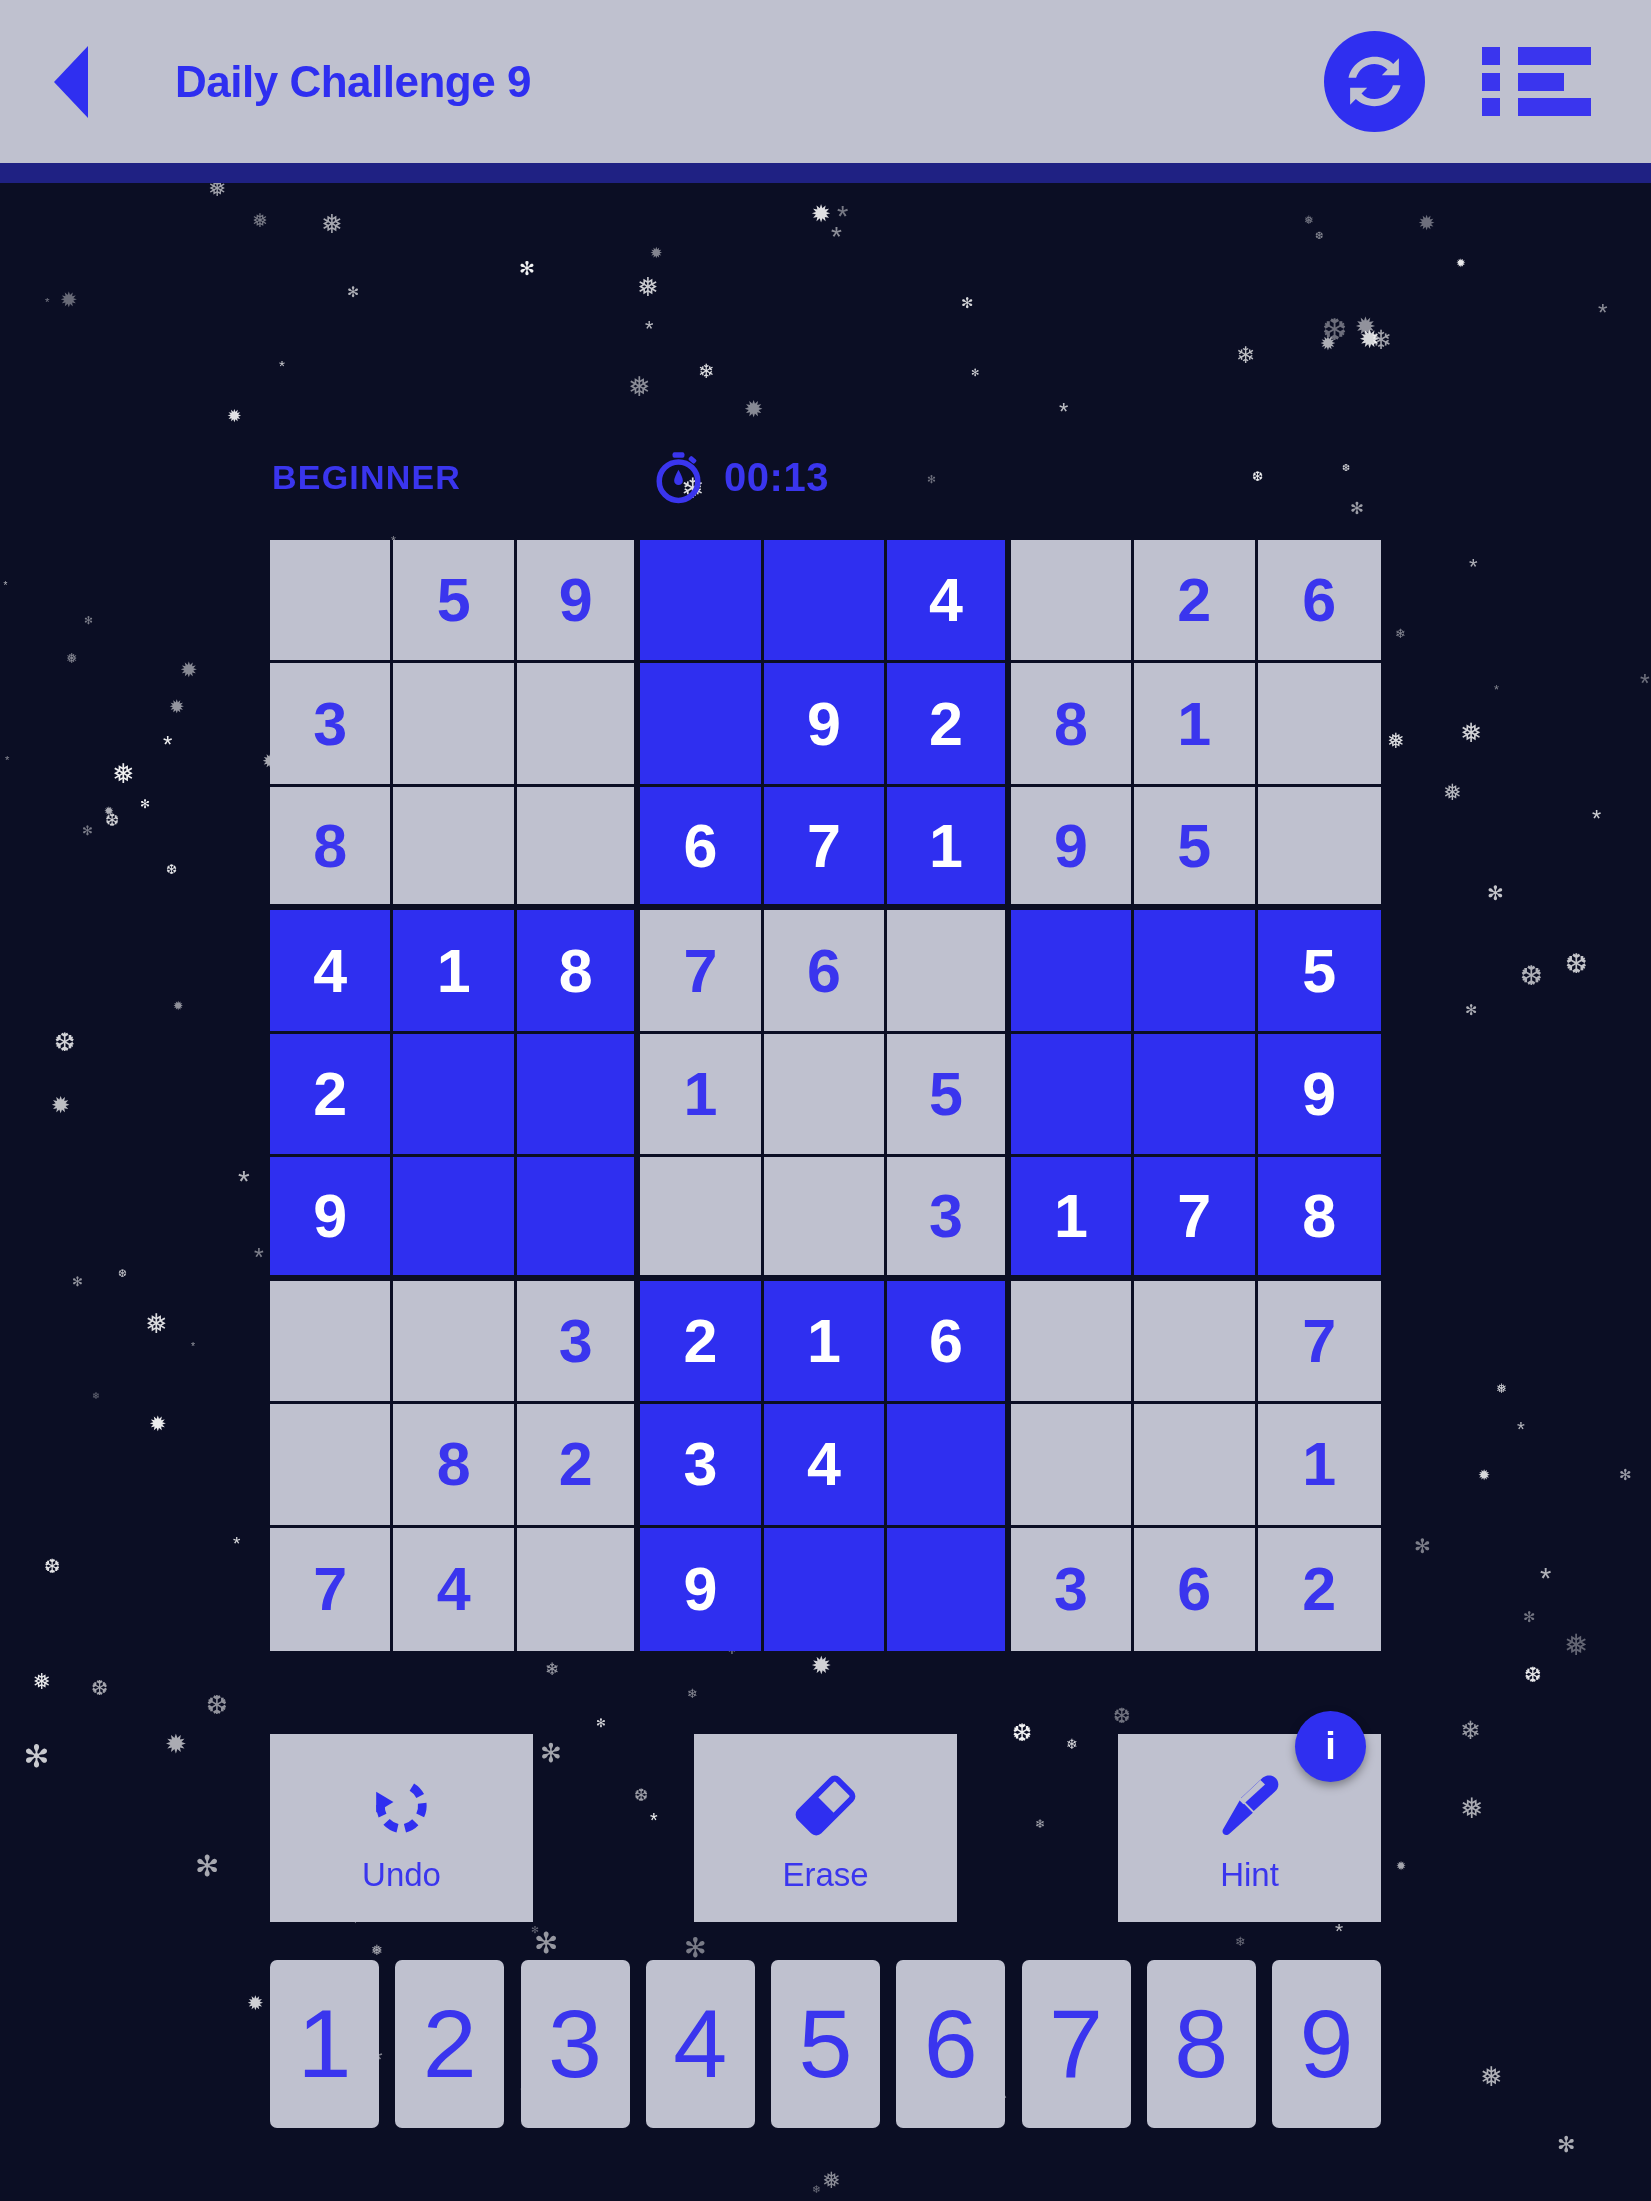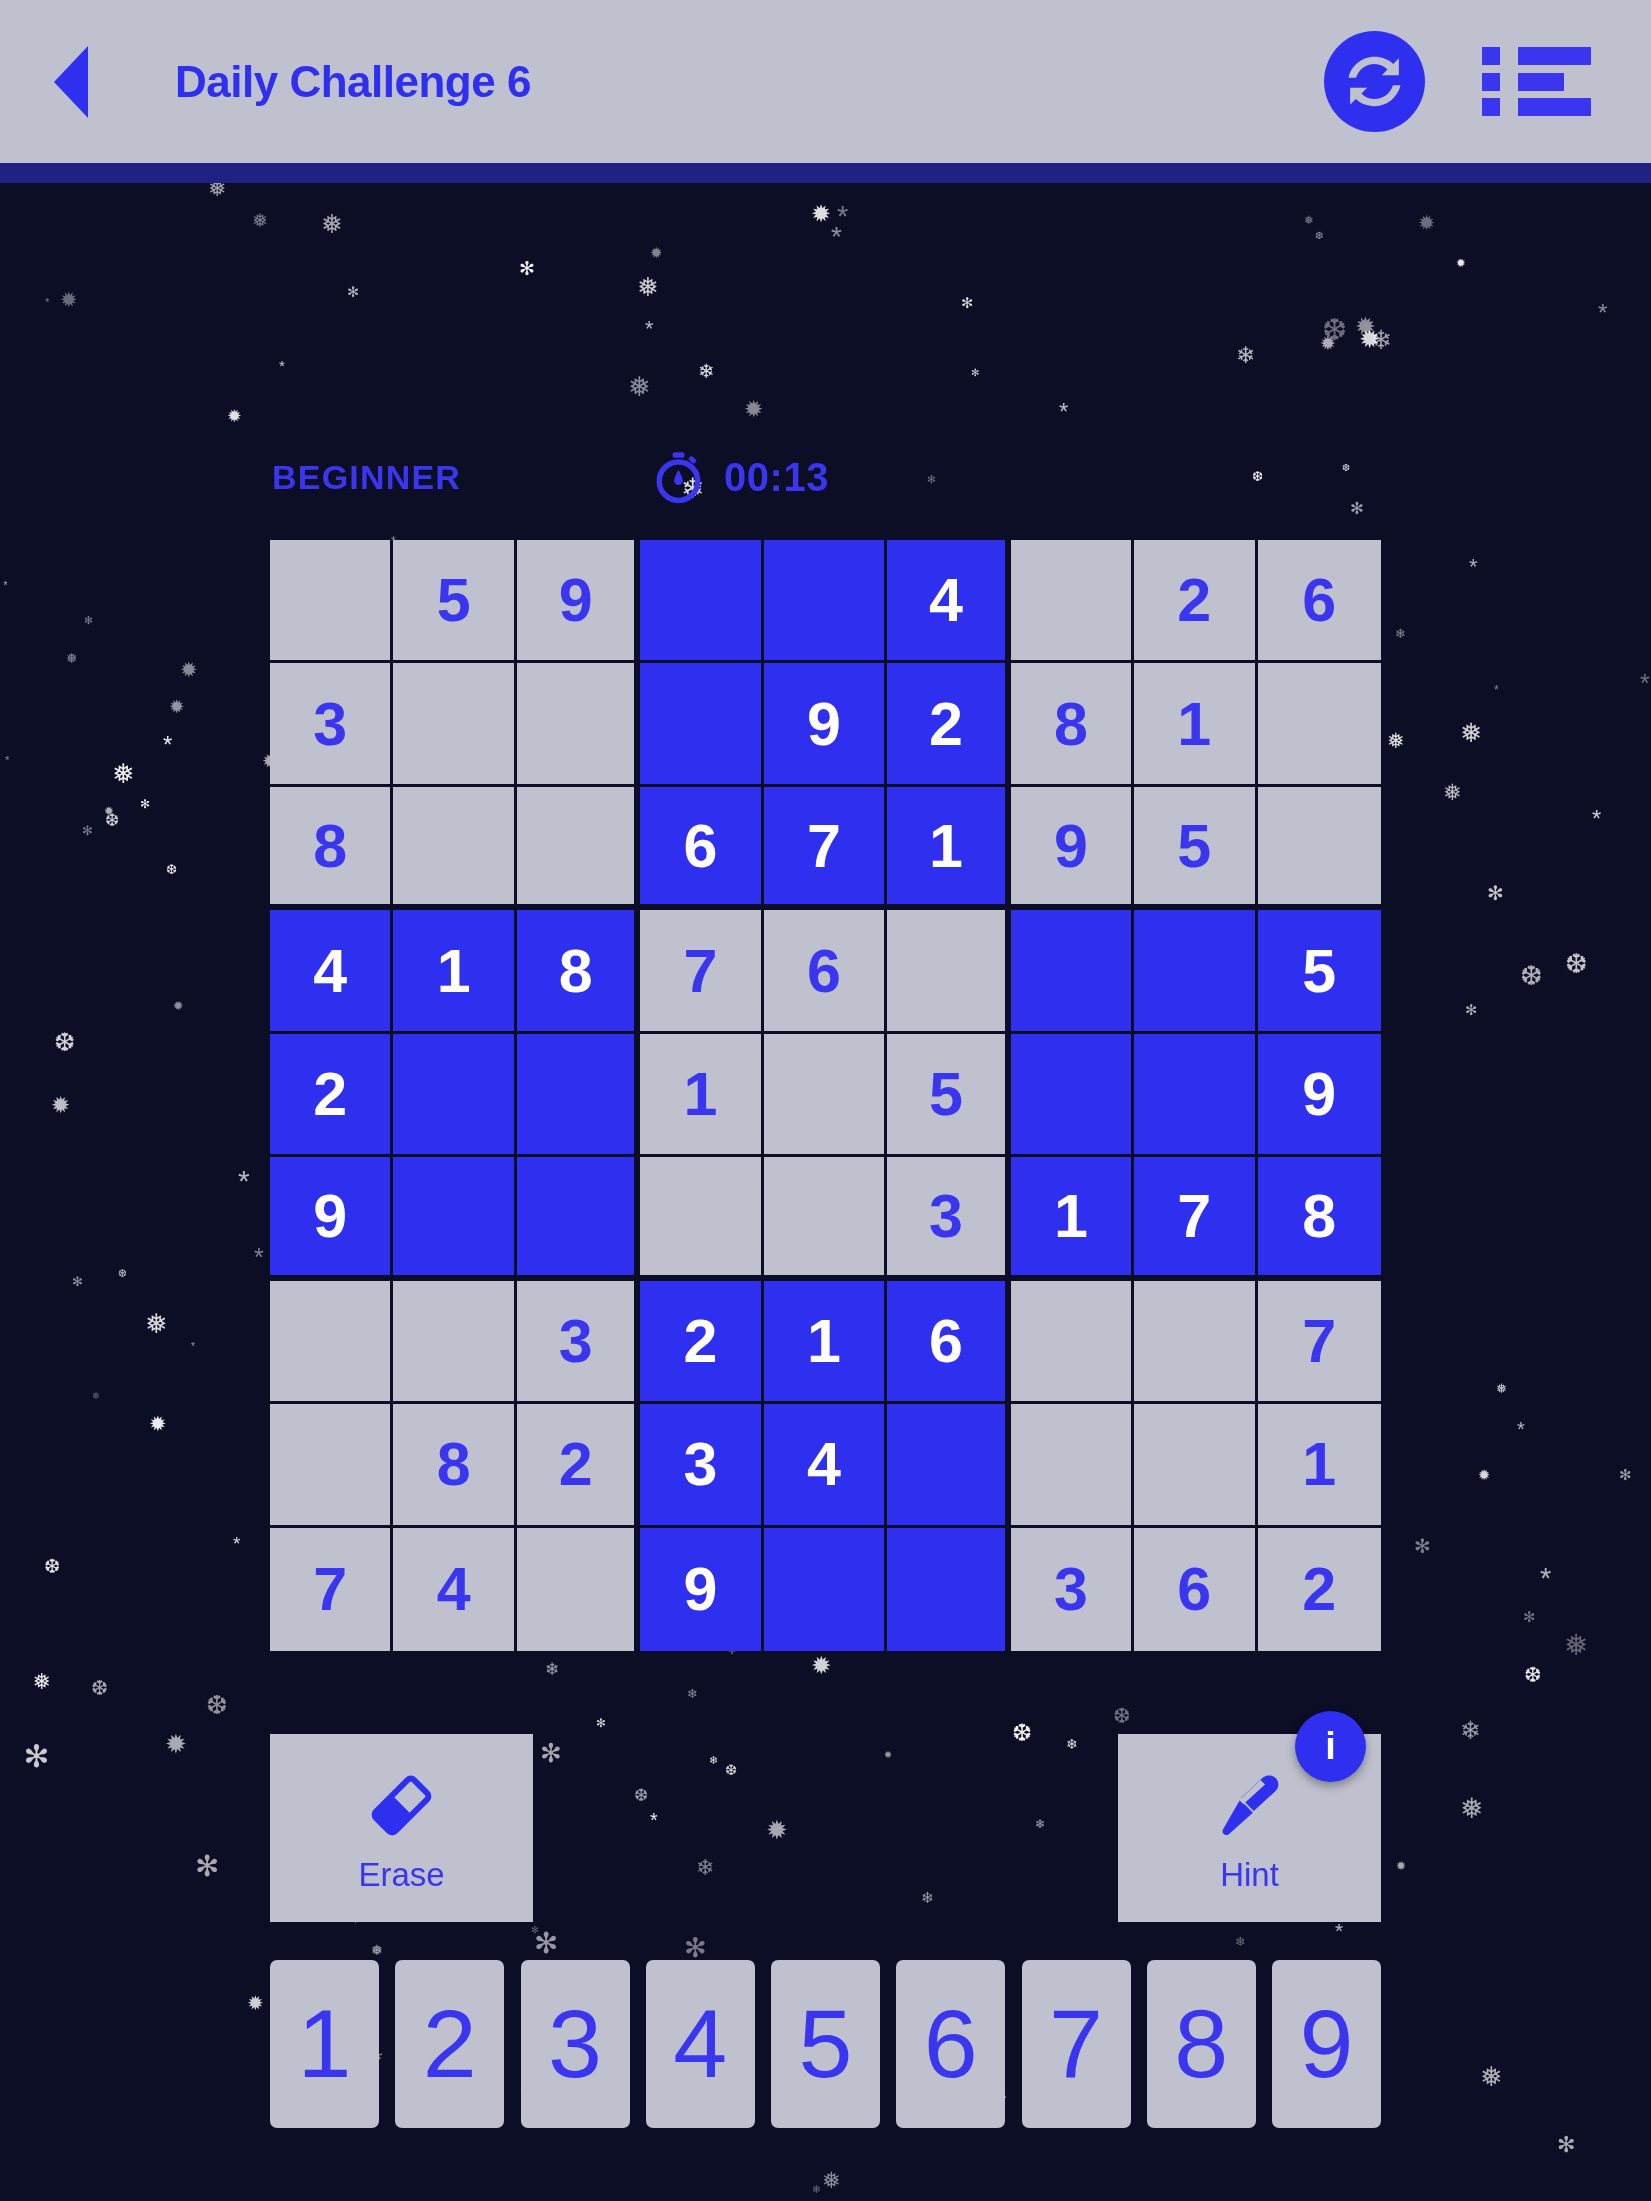--- a/index.html
+++ b/index.html
@@ -450,21 +450,21 @@
     <span class="flake" style="left: 972px; top: 972px; font-size: 14px; opacity: 0.89;">*</span>
     <span class="flake" style="left: 1035px; top: 1818px; font-size: 12px; opacity: 0.64;">❄</span>
     <span class="flake" style="left: 1096px; top: 66px; font-size: 13.3px; opacity: 0.56;">✻</span>
     <span class="flake" style="left: 165px; top: 1731px; font-size: 26px; opacity: 0.65;">✹</span>
     <span class="flake" style="left: 767px; top: 1516px; font-size: 18px; opacity: 0.38;">✹</span>
     <span class="flake" style="left: 1460px; top: 720px; font-size: 26.5px; opacity: 0.82;">❅</span>
   </div>
 
 <div id="app-header">
   <div class="back-arrow"></div>
-  <div id="header-title">Daily Challenge 6</div>
+  <div id="header-title">Daily Challenge 9</div>
   <div id="header-spacer"></div>
   <div id="refresh-button">
     <svg width="65" height="65" viewBox="0 0 24 24">
       <path d="M12 5.5c1.9 0 3.6.8 4.8 2.1l-2.1 2.1H21V3.4l-2.1 2.1C17.2 3.9 14.7 2.9 12 2.9 7.3 2.9 3.4 6.2 2.4 10.6h2.8C6.1 7.6 8.8 5.5 12 5.5z" fill="#bfc1cf"></path>
       <path d="M12 18.5c-1.9 0-3.6-.8-4.8-2.1l2.1-2.1H3v6.3l2.1-2.1c1.7 1.6 4.2 2.6 6.9 2.6 4.7 0 8.6-3.3 9.6-7.7h-2.8c-.9 3-3.6 5.1-6.8 5.1z" fill="#bfc1cf"></path>
     </svg>
   </div>
   <div id="menu-button">
     <div class="menu-row">
       <div class="menu-dot"></div>
@@ -575,20 +575,35 @@
       <div class="cell bbr lastrow"></div>
       <div class="cell hl lastrow">9</div>
       <div class="cell hl lastrow"></div>
       <div class="cell hl bbr lastrow"></div>
       <div class="cell lastrow">3</div>
       <div class="cell lastrow">6</div>
       <div class="cell lastcol lastrow">2</div>
     </div>
 
   <div id="action-row">
+    <div class="action-btn">
+      <div class="action-icon">
+        <svg width="69" height="69" viewBox="0 0 24 24">
+          <g fill="none" stroke="#2f2ff0" stroke-width="3" stroke-linecap="butt">
+            <path d="M15.6 5.6a7.6 7.6 0 0 1 2.9 3.1"></path>
+            <path d="M19.2 11.2a7.6 7.6 0 0 1-.7 4.2"></path>
+            <path d="M16.8 17.8a7.6 7.6 0 0 1-3.6 2.1"></path>
+            <path d="M10.6 19.9a7.6 7.6 0 0 1-3.8-2.2"></path>
+            <path d="M5.4 15.5a7.6 7.6 0 0 1-.7-3.6"></path>
+          </g>
+          <path d="M3.2 7.2l6 3.6-6 3.6z" fill="#2f2ff0"></path>
+        </svg>
+      </div>
+      <div class="action-label">Undo</div>
+    </div>
 
     <div class="action-btn">
       <div class="action-icon">
         <svg width="75" height="75" viewBox="0 0 24 24">
           <g transform="rotate(-45 12 12)">
             <rect x="3.4" y="7.6" width="17.2" height="8.8" rx="1.4" fill="none" stroke="#2f2ff0" stroke-width="1.9"></rect>
             <path d="M4.8 7.6h7.4v8.8H4.8a1.4 1.4 0 0 1-1.4-1.4V9a1.4 1.4 0 0 1 1.4-1.4z" fill="#2f2ff0"></path>
           </g>
         </svg>
       </div>

